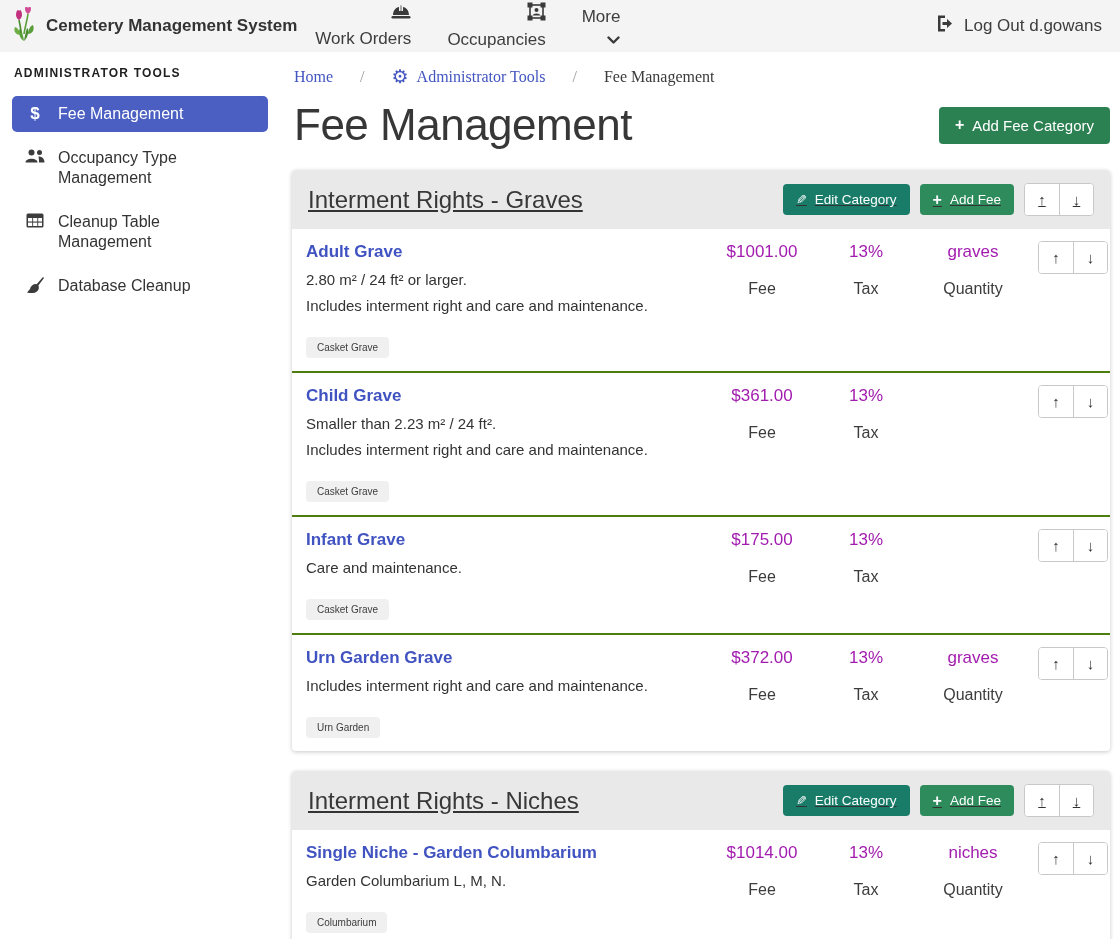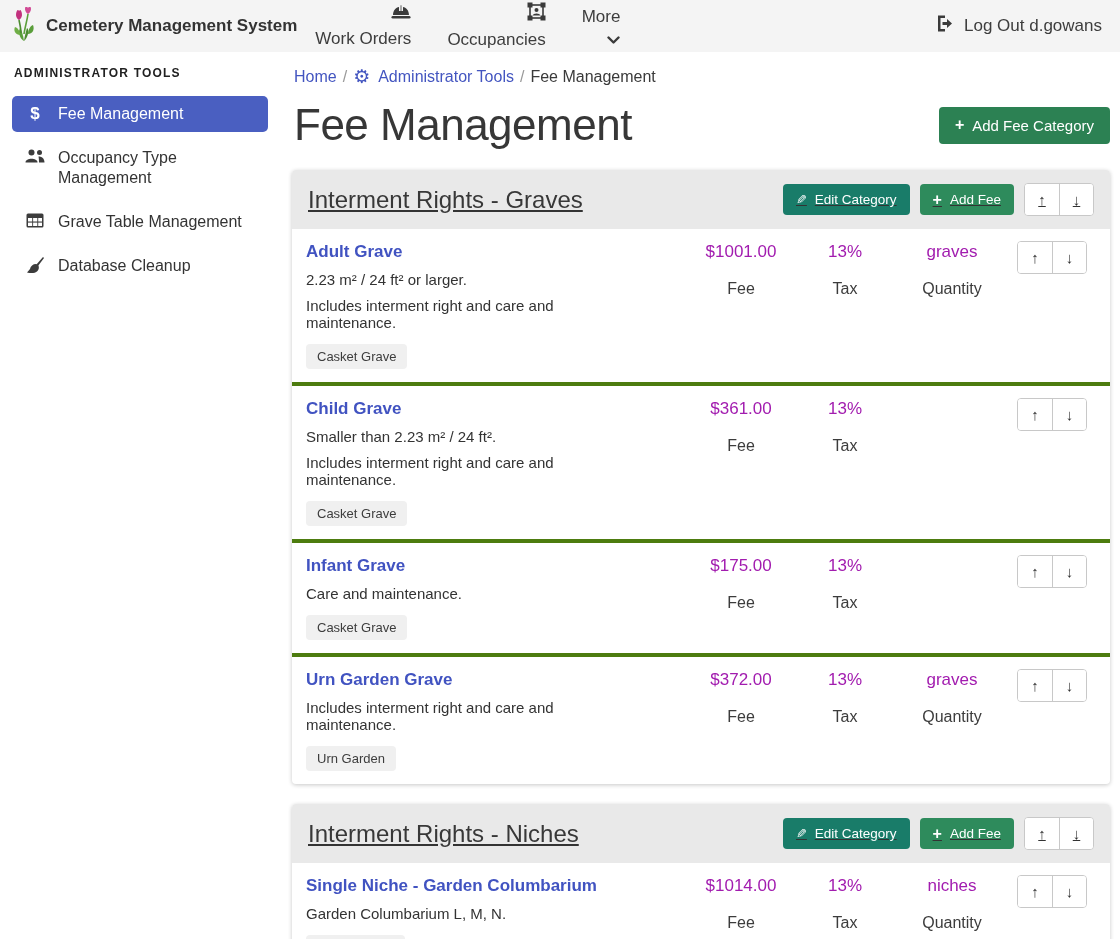--- a/index.html
+++ b/index.html
@@ -28,22 +28,22 @@
   .side-item { display:flex; gap:12px; padding:8px 12px; margin-bottom:8px;
     border-radius:5px; font-size:16px; line-height:20px; color:#333; cursor:pointer;
     align-items:flex-start; }
   .side-item .icn { width:22px; flex-shrink:0; display:flex; justify-content:center;
     margin-top:1px; color:#3c3c3c; font-weight:bold; }
   .side-item.active { background:#4a5fc1; color:#fff; }
   .side-item.active .icn { color:#fff; }
   .dollar-glyph { font-size:17px; line-height:18px; font-weight:bold; }
 
   
-  .breadcrumb { display:flex; align-items:center; gap:6px; font-size:16px;
-    margin:4px 0 14px 2px; }
+  .breadcrumb { display:flex; align-items:center; gap:27px; font-size:16px;
+    margin:4px 0 14px 2px;font-family:Liberation Serif, serif; }
   .crumb-link { color:#4355c0; text-decoration:none; cursor:pointer; display:flex;
     align-items:center; gap:8px; }
   .crumb-sep { color:#9a9a9a; }
   .crumb-current { color:#3a3a3a; }
   .gear-glyph { font-size:19px; line-height:16px; color:#4355c0; }
 
   
   .page-header { display:flex; align-items:center; justify-content:space-between;
     margin:6px 0 20px 2px; }
   .page-title { font-size:44px; font-weight:400; color:#373737; letter-spacing:-.5px; }
@@ -62,28 +62,28 @@
   .pencil-glyph { font-size:13px; transform:scaleX(-1); display:inline-block; }
   .arrow-group { display:inline-flex; border:1px solid #c8c8c8; border-radius:4px;
     overflow:hidden; background:#fff; margin-left:10px; flex-shrink:0; }
   .arrow-btn { width:34px; height:31px; background:#fff; border:none; font-size:15px;
     color:#333; cursor:pointer; font-family:inherit; display:flex; align-items:center;
     justify-content:center; }
   .arrow-btn + .arrow-btn { border-left:1px solid #c8c8c8; }
   .hdr-gap { width:10px; flex-shrink:0; }
 
   
-  .fee-row { display:flex; align-items:flex-start; padding:12px 23px 13px 14px;gap:44px; }
-  .fee-row + .fee-row { border-top:4px solid #4d7c0f; }
+  .fee-row { display:flex; align-items:flex-start; padding:12px 2px 13px 14px;gap:44px; }
+  .fee-row + .fee-row { border-top:2px solid #4d7c0f; }
   .fee-main { flex:1; min-width:0; padding-top:1px; }
   .fee-name { font-size:17px; font-weight:bold; color:#4153c1; text-decoration:none;
     cursor:pointer; display:inline-block; margin-bottom:9px; }
   .fee-desc { font-size:15px; color:#333; margin-bottom:9px; }
   .badge { display:inline-block; background:#f0f0f0; border-radius:4px; padding:5px 11px;
-    font-size:13px; color:#3d3d3d; margin-top:4px; }
+    font-size:10px; color:#3d3d3d; margin-top:14px; }
   .fee-stats { display:flex; align-items:flex-start; flex-shrink:0; }
   .stat { width:104px; text-align:center; padding-top:1px; }
   .stat-qty { width:110px; }
   .stat-value { font-size:17px; color:#a21caf; }
   .stat-label { font-size:16px; color:#3c3c3c; margin-top:18px; }
 </style>
 </head>
 <body>
 
 <header class="navbar">
@@ -176,21 +176,21 @@
         <svg width="18" height="15" viewBox="0 0 18 15">
           <rect x="0.5" y="0.5" width="17" height="14" rx="1.5" fill="#3c3c3c"></rect>
           <rect x="2" y="5" width="4.2" height="3.5" fill="#fff"></rect>
           <rect x="7.1" y="5" width="4.2" height="3.5" fill="#fff"></rect>
           <rect x="12.2" y="5" width="3.8" height="3.5" fill="#fff"></rect>
           <rect x="2" y="9.6" width="4.2" height="3.4" fill="#fff"></rect>
           <rect x="7.1" y="9.6" width="4.2" height="3.4" fill="#fff"></rect>
           <rect x="12.2" y="9.6" width="3.8" height="3.4" fill="#fff"></rect>
         </svg>
       </span>
-      <span>Grave Table Management</span>
+      <span>Cleanup Table Management</span>
     </div>
 
     <div class="side-item">
       <span class="icn">
         <svg width="19" height="17" viewBox="0 0 19 17">
           <path d="M18 0 L17 -1 L10.2 6.8 L11.8 8.2 Z" transform="translate(0,1)" fill="#3c3c3c"></path>
           <path d="M10 7 C7 7 4.5 9 4 12 L1 15.5 C4.5 16.5 9 16.5 11.5 14 C13.2 12.3 13.3 9.5 12 8 Z" fill="#3c3c3c"></path>
         </svg>
       </span>
       <span>Database Cleanup</span>
@@ -234,21 +234,21 @@
       <span class="arrow-group">
         <button class="arrow-btn">↑</button>
         <button class="arrow-btn">↓</button>
       </span>
     </div>
     <div>
             <div class="fee-row">
     <div class="fee-main">
       <a class="fee-name">Adult Grave</a>
       <div>
-                  <div class="fee-desc">2.23 m² / 24 ft² or larger.</div>
+                  <div class="fee-desc">2.80 m² / 24 ft² or larger.</div>
                   <div class="fee-desc">Includes interment right and care and maintenance.</div>
                 </div>
       <span class="badge">Casket Grave</span>
     </div>
     <div class="fee-stats">
       <div class="stat">
         <div class="stat-value">$1001.00</div>
         <div class="stat-label">Fee</div>
       </div>
       <div class="stat">

